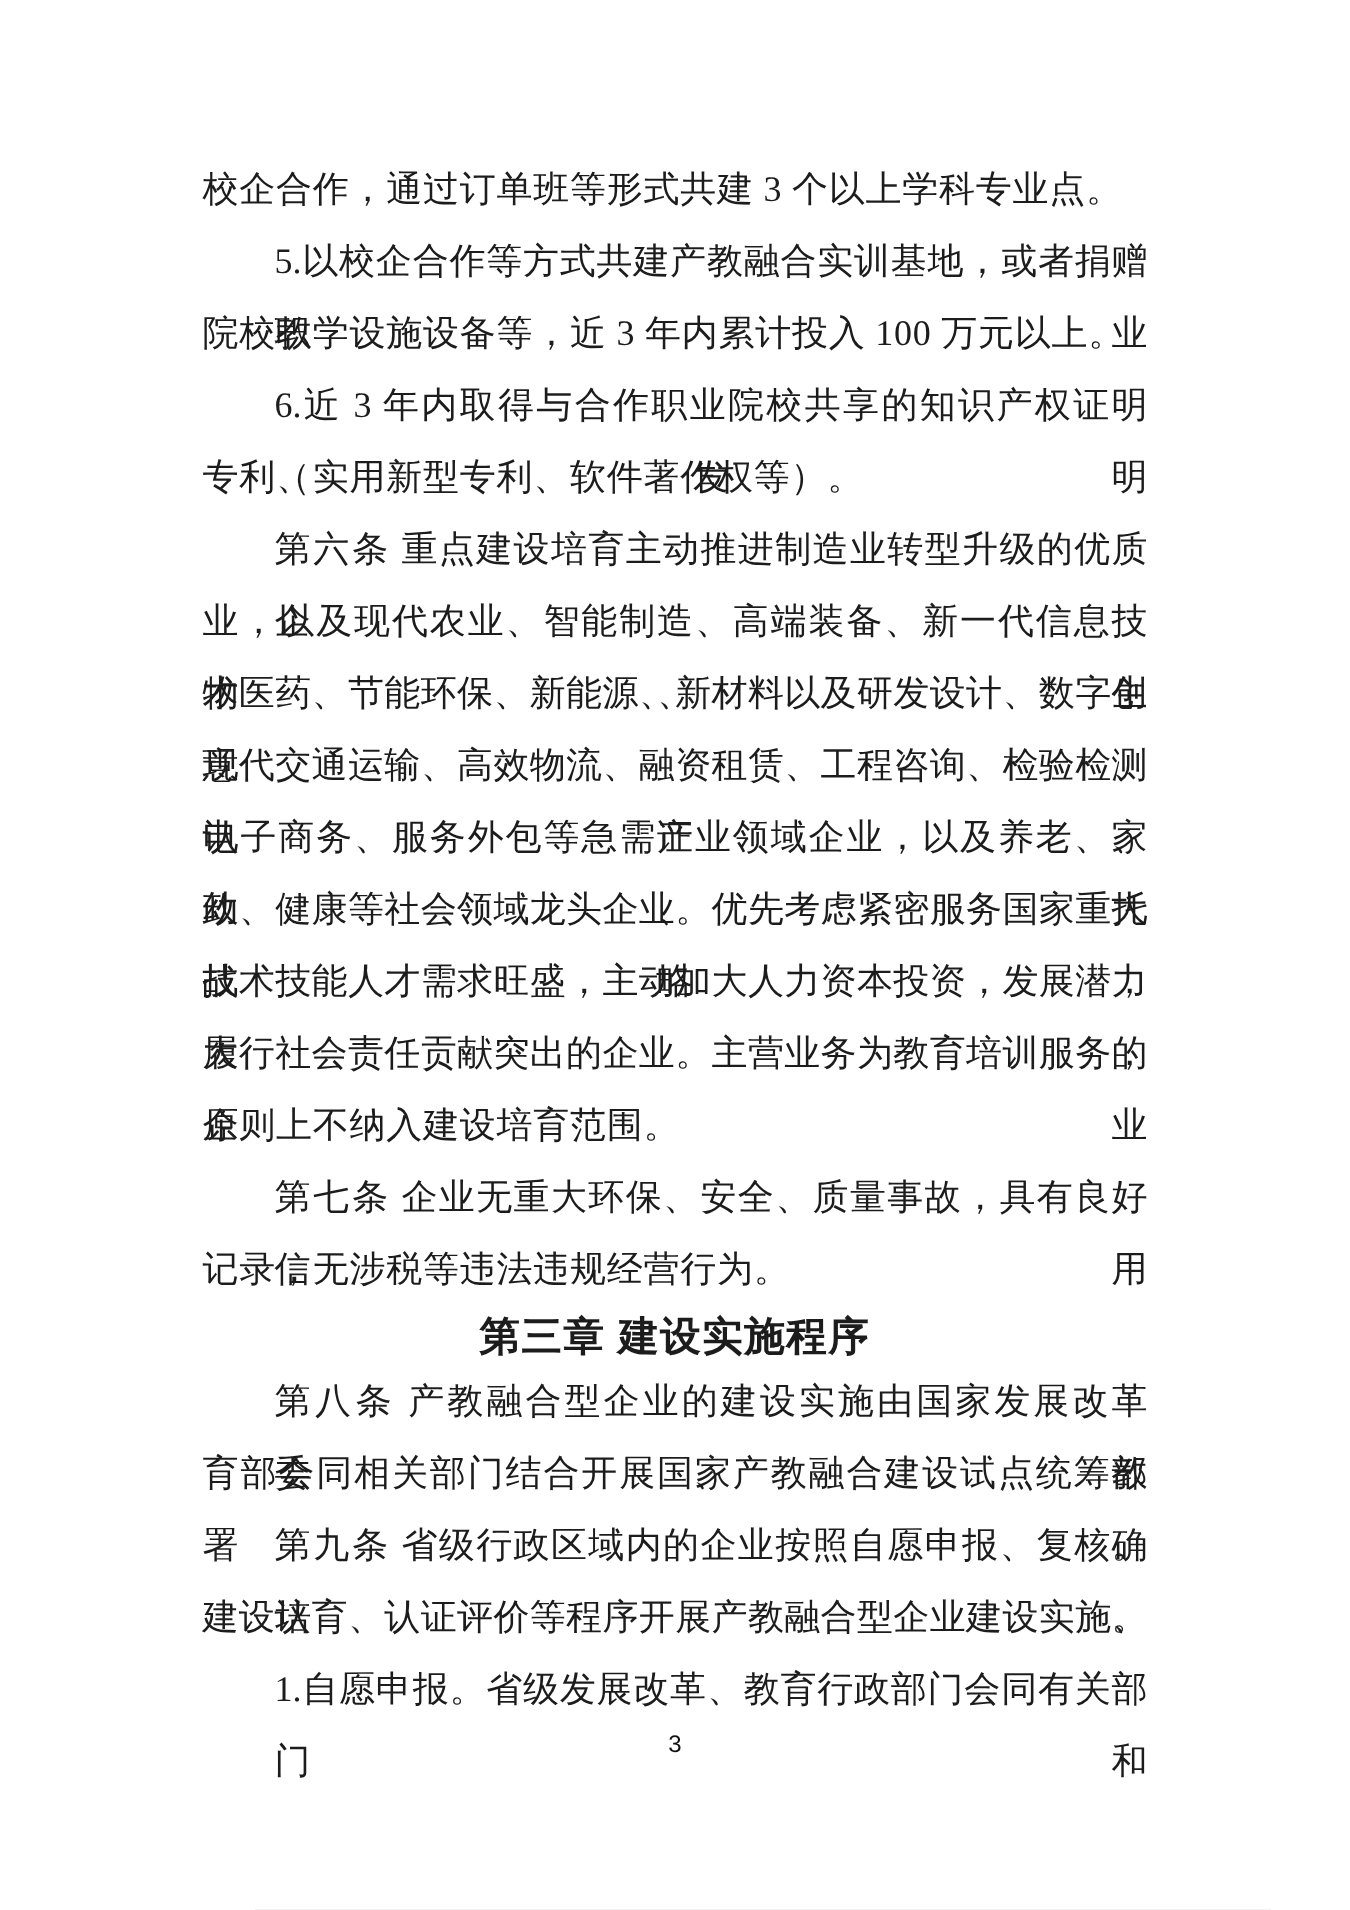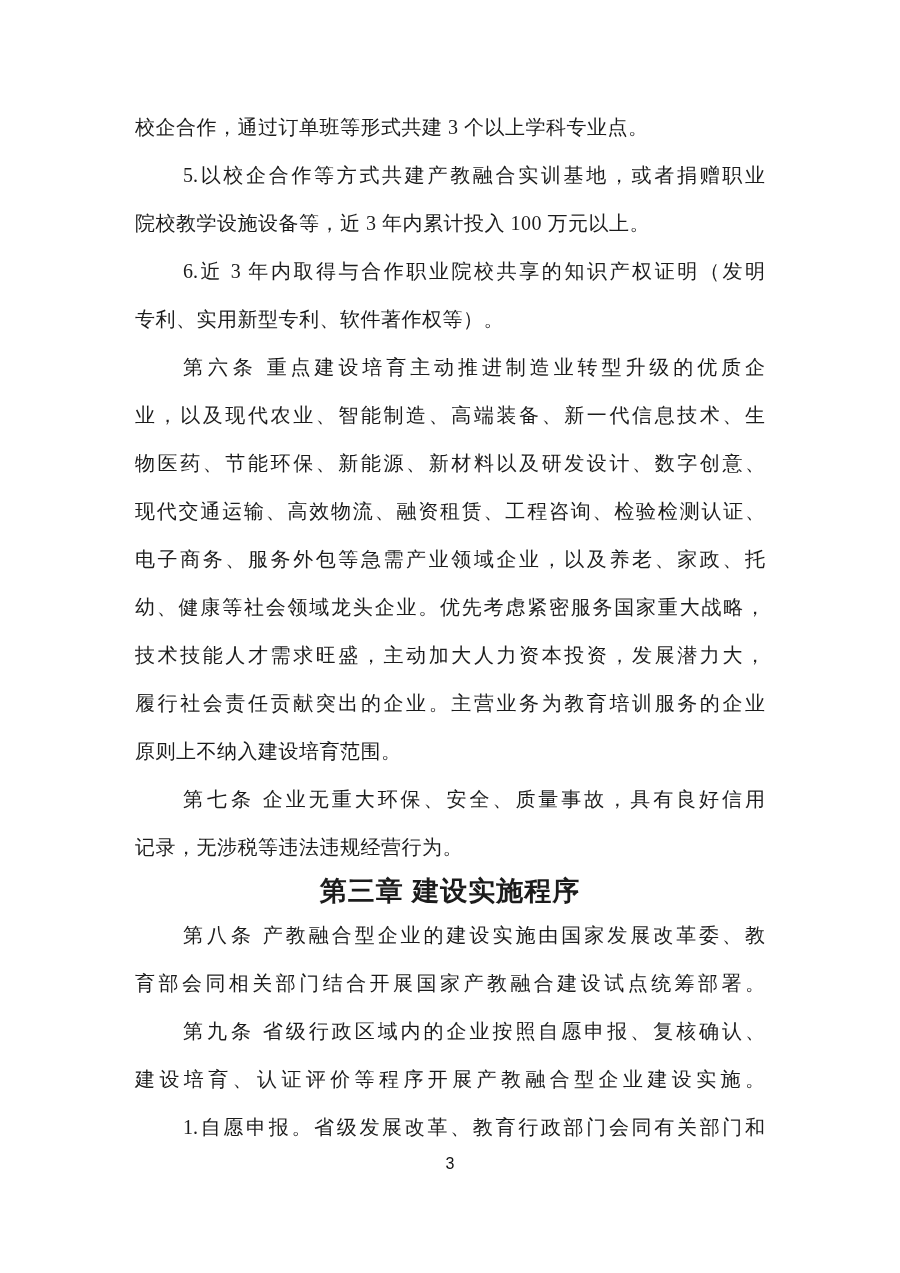--- a/index.html
+++ b/index.html
@@ -21,21 +21,21 @@
     position: absolute;
     left: 135px;
     top: 103px;
     width: 630px;
   }
   .line {
     box-sizing: border-box;
     width: 100%;
     height: 48px;
     line-height: 48px;
-    font-size: 20px;
+    font-size: 24px;
     white-space: nowrap;
     letter-spacing: 0.5px;
   }
   .line.justify {
     white-space: normal;
     text-align: justify;
     text-align-last: justify;
     letter-spacing: 0;
   }
   .line.indent {

